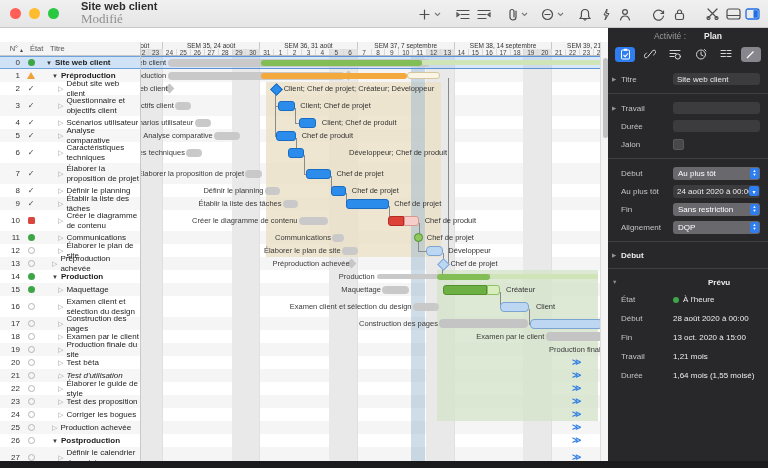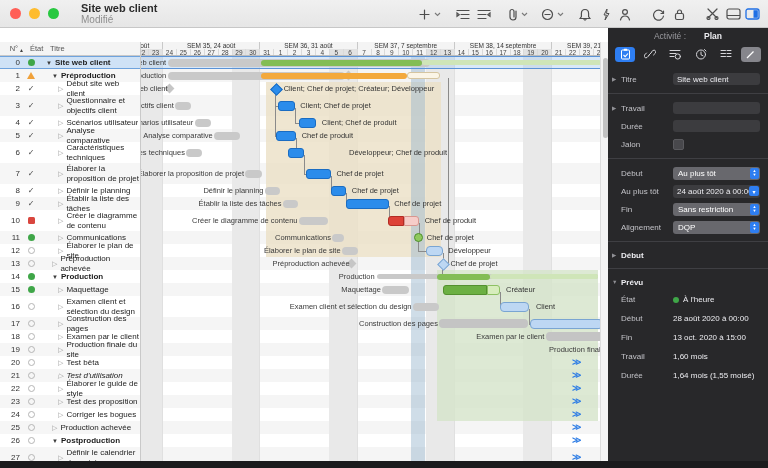--- a/index.html
+++ b/index.html
@@ -5,21 +5,21 @@
   html,body{margin:0;padding:0;background:#555;}
   #app{position:relative;width:768px;height:468px;overflow:hidden;background:#fff;
        font-family:"Liberation Sans",sans-serif;-webkit-font-smoothing:antialiased;}
   
   #titlebar{position:absolute;left:0;top:0;width:768px;height:28px;background:linear-gradient(#f0f0f0,#e6e6e6);
             border-bottom:1px solid #c7c7c7;display:flex;align-items:center;box-sizing:border-box;}
   .tl{width:11px;height:11px;border-radius:50%;margin-right:8px;}
   #tl-wrap{display:flex;margin-left:10px;}
   #wt{margin-left:14px;line-height:1.1;}
   #wt .t{font-size:11px;font-weight:bold;color:#2c2c2c;}
-  #wt .s{font-size:10px;color:#8f8f8f;}
+  #wt .s{font-size:13px;color:#8f8f8f;font-family:Liberation Serif, serif;}
   #tools{position:absolute;right:8px;top:0;height:28px;display:flex;align-items:center;}
   .tbi{display:flex;align-items:center;justify-content:center;height:20px;cursor:default;}
   .tbi svg{display:block;}
   
   #crumb{position:absolute;left:0;top:28px;width:608px;height:14px;background:#39393b;color:#e3e3e5;
          display:flex;align-items:center;font-size:8.5px;}
   #crumb .sep{margin:0 5px;color:#9a9a9c;font-size:8px;}
   #crumb svg{margin:0 6px 0 8px;}
   
   #table{position:absolute;left:0;top:42px;width:141px;height:426px;border-right:1px solid #c9c9c9;box-sizing:border-box;background:#fff;}
@@ -808,21 +808,21 @@
           <div class="fval">
             <div class="seld">DQP<div class="step">▲<br>▼</div></div>
           </div>
         </div>
         <div class="divl"></div>
         <div class="frow" style="height: 16px;">
           <span class="fdisc">▶</span>
           <span class="flab b">Début</span>
         </div>
         <div class="divl"></div>
-        <div class="frow" style="height: 16px;">
+        <div class="frow" style="height: 16px; justify-content: space-between;">
           <span class="fdisc">▼</span>
           <span class="flab b">Prévu</span>
         </div>
         <div class="frow" style="height: 19px;">
           <span class="fdisc"></span>
           <span class="flab">État</span>
           <div class="fval">
             <span class="dot"></span>
             <span>À l'heure</span>
           </div>
@@ -833,21 +833,21 @@
           <div class="fval">28 août 2020 à 00:00</div>
         </div>
         <div class="frow" style="height: 19px;">
           <span class="fdisc"></span>
           <span class="flab">Fin</span>
           <div class="fval">13 oct. 2020 à 15:00</div>
         </div>
         <div class="frow" style="height: 19px;">
           <span class="fdisc"></span>
           <span class="flab">Travail</span>
-          <div class="fval">1,60 mois</div>
+          <div class="fval">1,21 mois</div>
         </div>
         <div class="frow" style="height: 19px;">
           <span class="fdisc"></span>
           <span class="flab">Durée</span>
           <div class="fval">1,64 mois (1,55 moisé)</div>
         </div>
       </div>
   </div>
 
   <div id="bottomstrip"></div>

